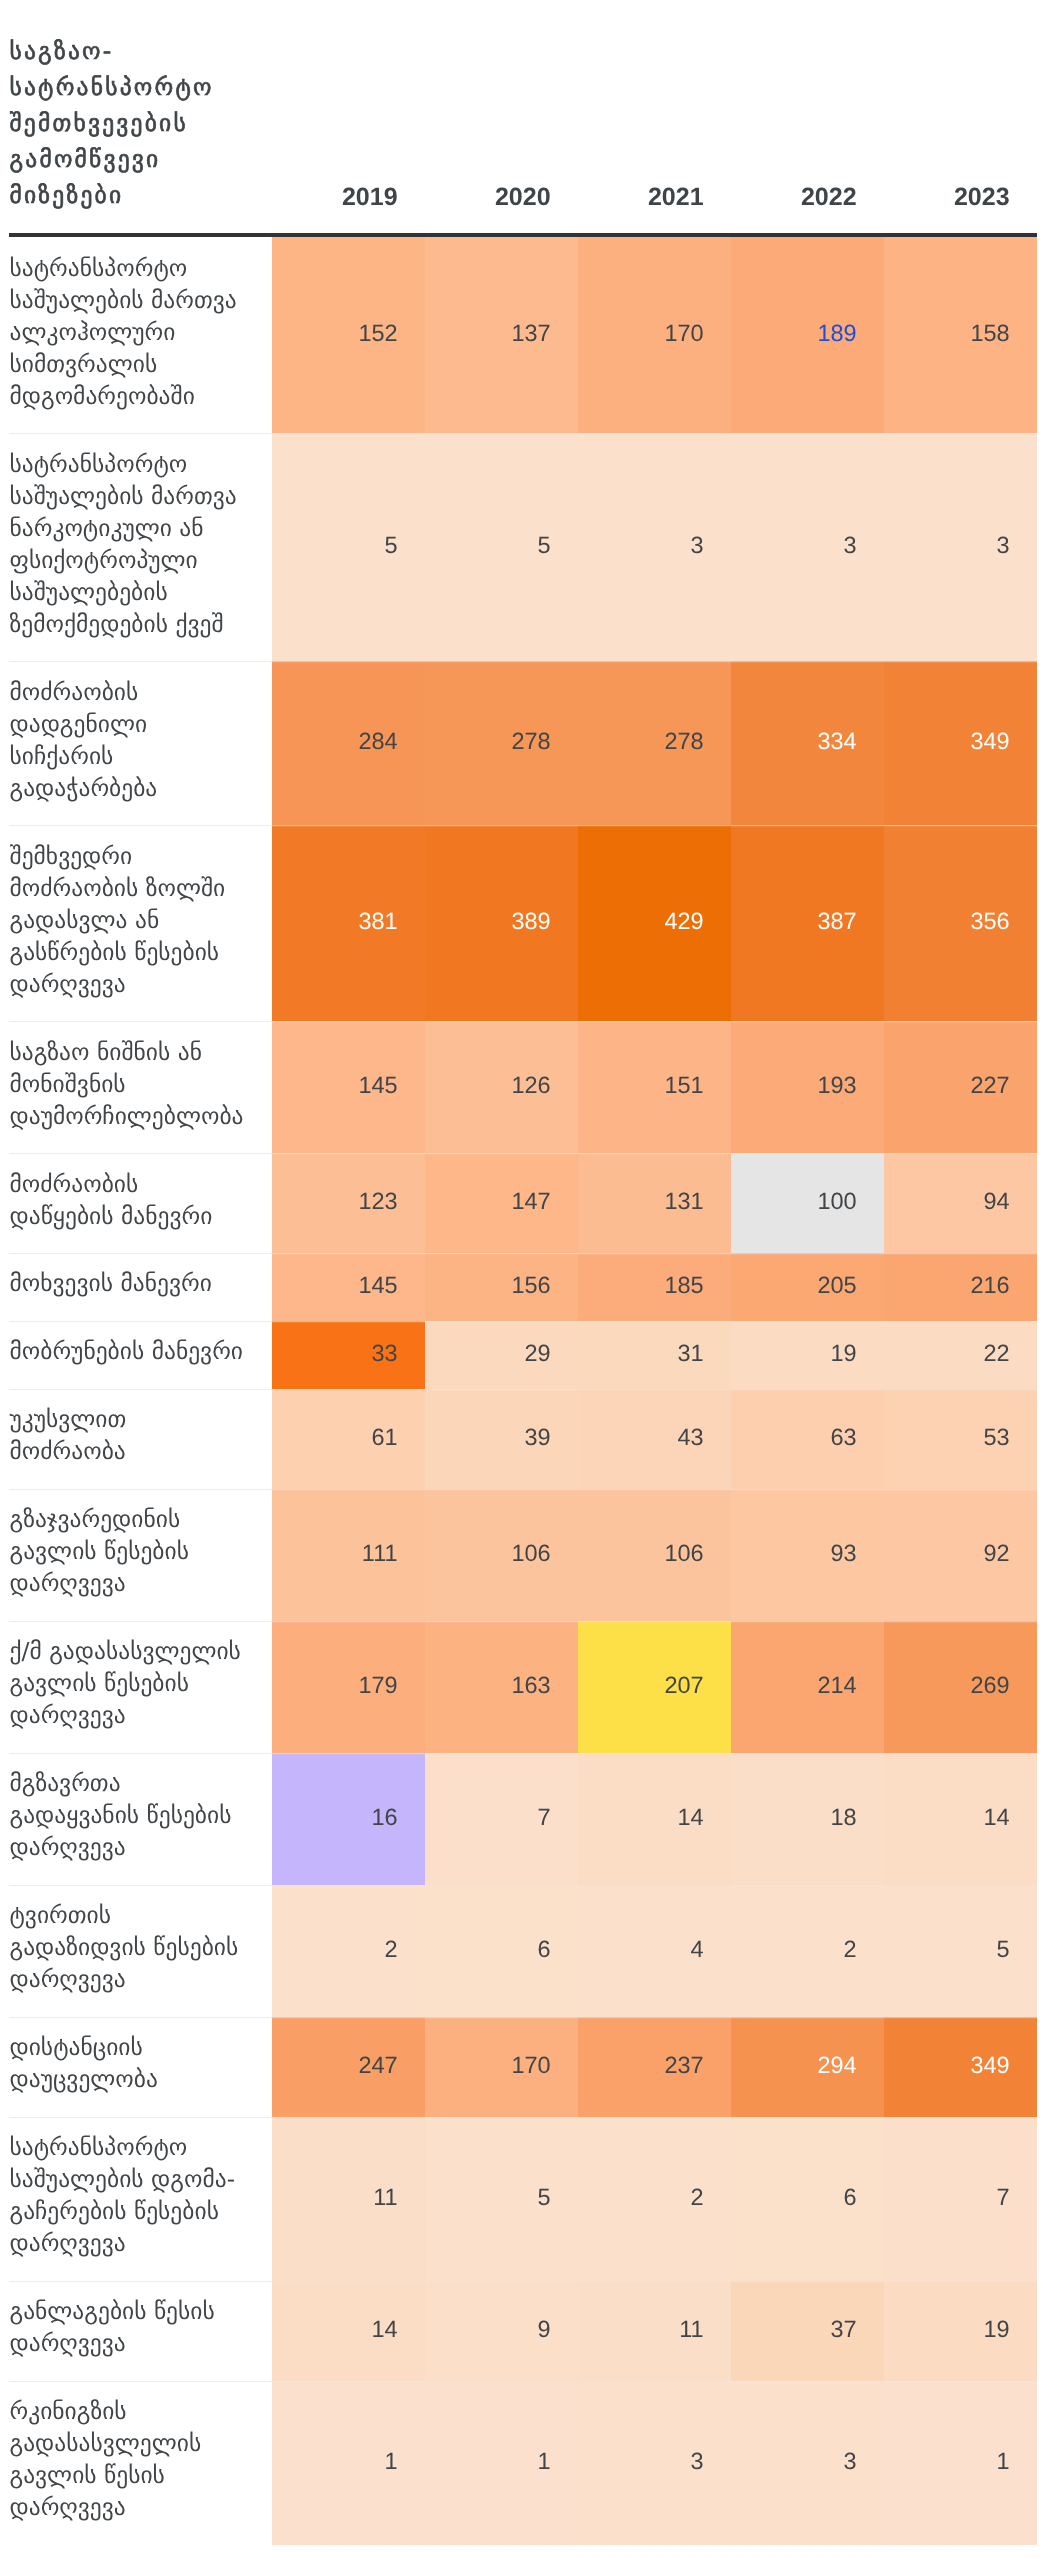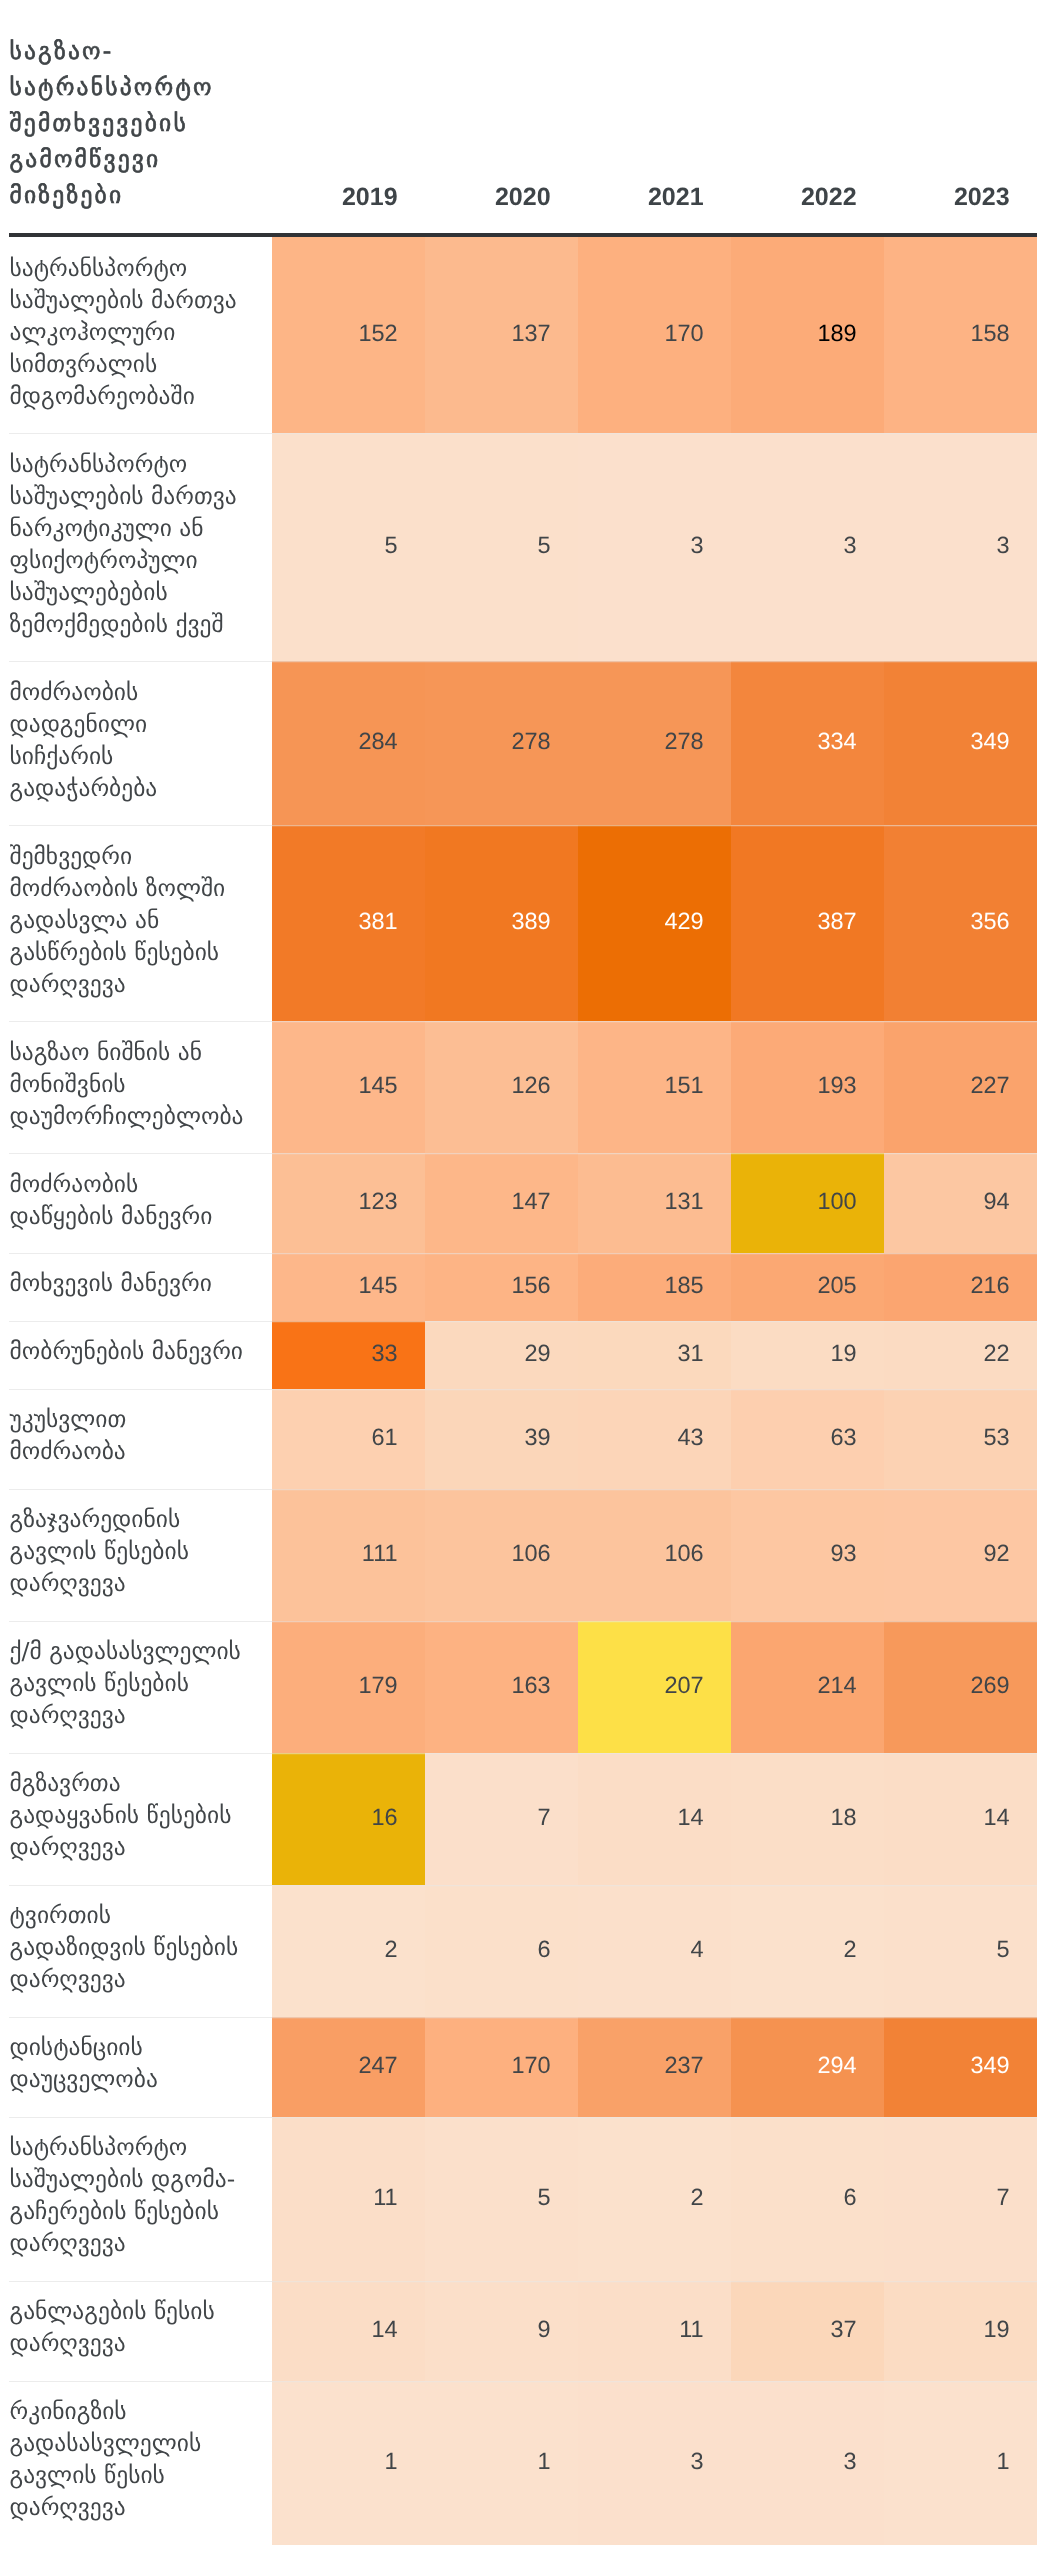--- a/index.html
+++ b/index.html
@@ -55,21 +55,21 @@
       <td class="rl"></td>
     </tr>
     </thead>
     <tbody>
     <tr>
       <td class="gut"></td>
       <td class="lbl">სატრანსპორტო საშუალების მართვა ალკოჰოლური სიმთვრალის მდგომარეობაში</td>
       <td class="val" style="background:rgb(253,181,134);color:#414548">152</td>
       <td class="val" style="background:rgb(252,186,142);color:#414548">137</td>
       <td class="val" style="background:rgb(253,176,127);color:#414548">170</td>
-      <td class="val" style="background:rgb(252,171,120);color:#000000">189</td>
+      <td class="val" style="background:rgb(252,171,120);color:#1d4ed8">189</td>
       <td class="val" style="background:rgb(253,179,132);color:#414548">158</td>
     </tr>
     <tr>
       <td class="gut sep"></td>
       <td class="lbl sep">სატრანსპორტო საშუალების მართვა ნარკოტიკული ან ფსიქოტროპული საშუალებების ზემოქმედების ქვეშ</td>
       <td class="val sep" style="background:rgb(251,224,203);color:#414548">5</td>
       <td class="val sep" style="background:rgb(251,224,203);color:#414548">5</td>
       <td class="val sep" style="background:rgb(251,224,204);color:#414548">3</td>
       <td class="val sep" style="background:rgb(251,224,204);color:#414548">3</td>
       <td class="val sep" style="background:rgb(251,224,204);color:#414548">3</td>
@@ -100,21 +100,21 @@
       <td class="val sep" style="background:rgb(253,181,135);color:#414548">151</td>
       <td class="val sep" style="background:rgb(252,170,119);color:#414548">193</td>
       <td class="val sep" style="background:rgb(250,163,108);color:#414548">227</td>
     </tr>
     <tr>
       <td class="gut sep"></td>
       <td class="lbl sep">მოძრაობის დაწყების მანევრი</td>
       <td class="val sep" style="background:rgb(252,191,149);color:#414548">123</td>
       <td class="val sep" style="background:rgb(253,183,137);color:#414548">147</td>
       <td class="val sep" style="background:rgb(252,188,145);color:#414548">131</td>
-      <td class="val sep" style="background:#eab308;color:#414548">100</td>
+      <td class="val sep" style="background:#e5e5e5;color:#414548">100</td>
       <td class="val sep" style="background:rgb(252,199,162);color:#414548">94</td>
     </tr>
     <tr>
       <td class="gut sep"></td>
       <td class="lbl sep">მოხვევის მანევრი</td>
       <td class="val sep" style="background:rgb(253,183,138);color:#414548">145</td>
       <td class="val sep" style="background:rgb(253,180,133);color:#414548">156</td>
       <td class="val sep" style="background:rgb(252,172,122);color:#414548">185</td>
       <td class="val sep" style="background:rgb(251,168,115);color:#414548">205</td>
       <td class="val sep" style="background:rgb(251,165,112);color:#414548">216</td>
@@ -151,21 +151,21 @@
       <td class="lbl sep">ქ/მ გადასასვლელის გავლის წესების დარღვევა</td>
       <td class="val sep" style="background:rgb(252,174,124);color:#414548">179</td>
       <td class="val sep" style="background:rgb(253,178,130);color:#414548">163</td>
       <td class="val sep" style="background:#fde047;color:#414548">207</td>
       <td class="val sep" style="background:rgb(251,166,112);color:#414548">214</td>
       <td class="val sep" style="background:rgb(247,153,91);color:#414548">269</td>
     </tr>
     <tr>
       <td class="gut sep"></td>
       <td class="lbl sep">მგზავრთა გადაყვანის წესების დარღვევა</td>
-      <td class="val sep" style="background:#eab308;color:#414548">16</td>
+      <td class="val sep" style="background:#c4b5fd;color:#414548">16</td>
       <td class="val sep" style="background:rgb(251,223,202);color:#414548">7</td>
       <td class="val sep" style="background:rgb(251,221,198);color:#414548">14</td>
       <td class="val sep" style="background:rgb(251,222,199);color:#414548">18</td>
       <td class="val sep" style="background:rgb(251,221,198);color:#414548">14</td>
     </tr>
     <tr>
       <td class="gut sep"></td>
       <td class="lbl sep">ტვირთის გადაზიდვის წესების დარღვევა</td>
       <td class="val sep" style="background:rgb(251,225,204);color:#414548">2</td>
       <td class="val sep" style="background:rgb(251,224,202);color:#414548">6</td>

